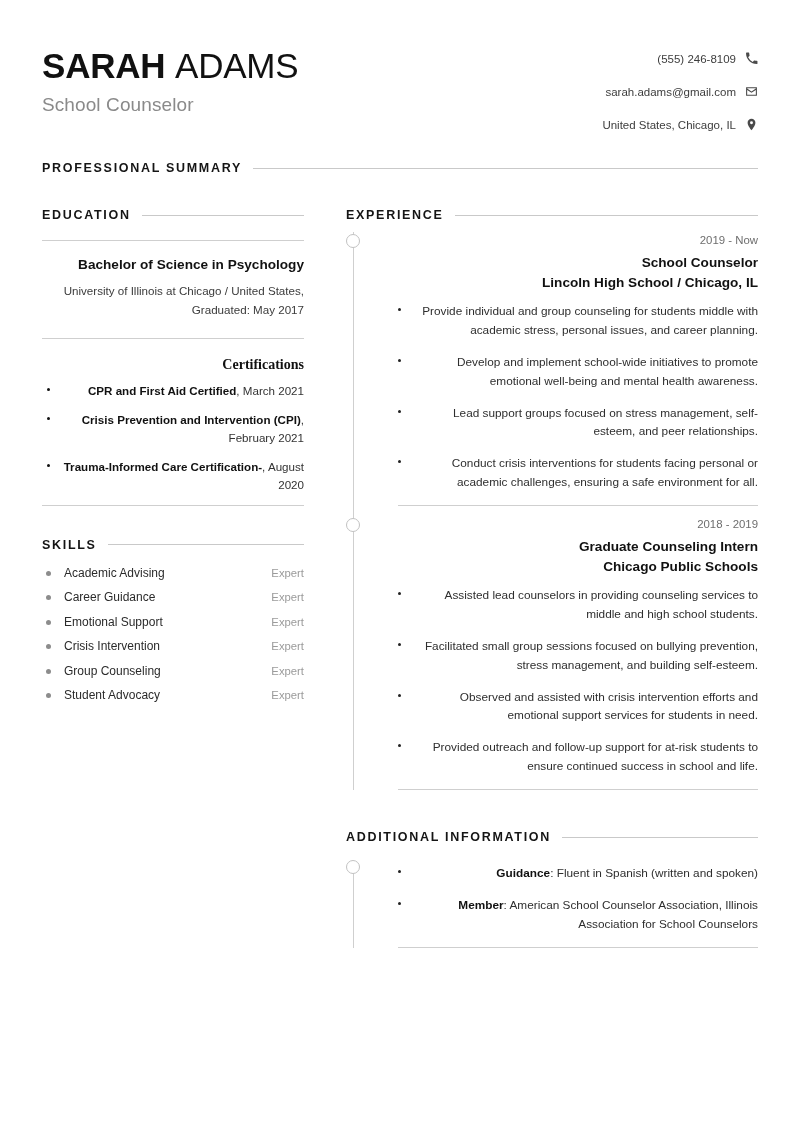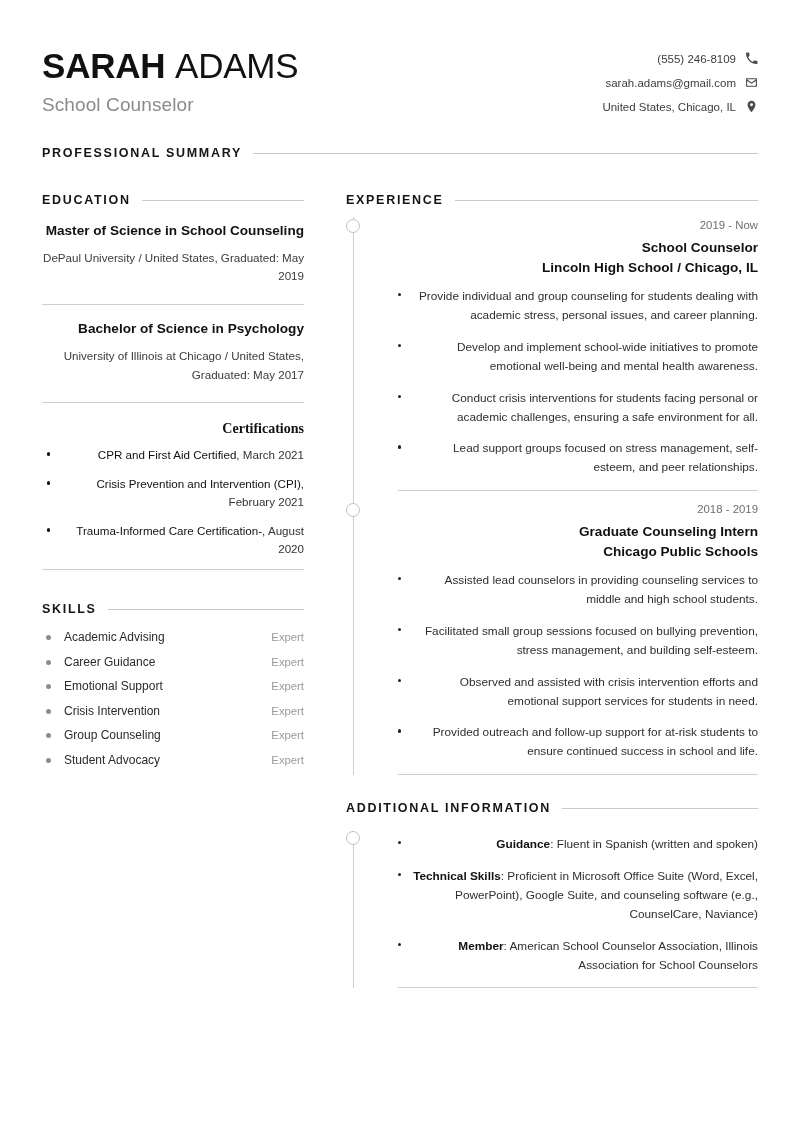--- a/index.html
+++ b/index.html
@@ -12,21 +12,21 @@
   }
   .page { width:800px; height:869px; padding:40px 42px 0 42px; position:relative; }
 
   
   .header { display:flex; justify-content:space-between; align-items:flex-start; padding-top:6px; }
   .name { font-size:35px; line-height:1.12; letter-spacing:-0.2px; color:#111; white-space:nowrap; }
   .name .first { font-weight:700; }
   .name .last { font-weight:300; }
   .job-title { font-size:19px; font-weight:400; color:#8a8a8a; margin-top:9px; letter-spacing:.1px; }
 
-  .contacts { padding-top:6px; display:flex; flex-direction:column; gap:11px; align-items:flex-end; }
+  .contacts { padding-top:6px; display:flex; flex-direction:column; gap:20px; align-items:flex-end; }
   .contact-row { display:flex; align-items:center; justify-content:flex-end; gap:9px; font-size:11.5px; color:#3d3d3d; }
   .contact-row .ctext { white-space:nowrap; }
   .cicon { width:13px; height:13px; flex:0 0 13px; display:block; }
   .cicon svg { width:13px; height:13px; display:block; fill:#4a4a4a; }
 
   
   .section-head { display:flex; align-items:center; gap:11px; }
   .section-head .stitle {
     font-size:12.5px; font-weight:700; letter-spacing:1.7px; color:#151515; white-space:nowrap;
   }
@@ -50,21 +50,21 @@
   .cert-head { font-size:14px; font-weight:700; color:#111; margin-top:18px;font-family:Liberation Serif, serif; }
   ul.cert-list { list-style:none; margin-top:9px; }
   ul.cert-list li {
     position:relative; padding-left:18px; font-size:11.6px; line-height:1.55;
     color:#333; margin-bottom:11px;
   }
   ul.cert-list li:before {
     content:""; position:absolute; left:5px; top:6px; width:3.4px; height:3.4px;
     border-radius:50%; background:#111;
   }
-  ul.cert-list li b { font-weight:400; color:#111; }
+  ul.cert-list li b { font-weight:700; color:#111; }
   .cert-sep { height:1px; background:#cfcfcf; margin-top:8px; }
 
   
   .skills-block { margin-top:32px; }
   ul.skill-list { list-style:none; margin-top:14px; }
   ul.skill-list li {
     position:relative; padding-left:22px; display:flex; justify-content:space-between;
     align-items:baseline; margin-bottom:10.5px;
   }
   ul.skill-list li:before {
@@ -91,21 +91,21 @@
     position:relative; padding-left:14px; font-size:11.8px; line-height:1.6;
     color:#2e2e2e; margin-bottom:13px;
   }
   ul.bullets li:before {
     content:""; position:absolute; left:0; top:6px; width:3.2px; height:3.2px;
     border-radius:50%; background:#222;
   }
   ul.bullets li b { font-weight:700; color:#111; }
   .exp-sep { height:1px; background:#cfcfcf; margin-top:5px; margin-left:22px; }
 
-  .addl-block { margin-top:26px; }
+  .addl-block { margin-top:40px; }
   .addl-body { margin-top:14px; }
 </style>
 </head>
 <body>
 
 <div class="page">
 
   <div class="header">
     <div>
       <div class="name">
@@ -151,24 +151,20 @@
   <div class="columns">
 
     <div class="col-left">
 
       <div>
         <div class="section-head">
           <span class="stitle">EDUCATION</span>
           <span class="sline"></span>
         </div>
 
-        <div class="edu-item">
-          <div class="edu-degree">Master of Science in School Counseling</div>
-          <div class="edu-meta">DePaul University / United States, Graduated: May 2019</div>
-        </div>
         <div class="edu-sep"></div>
 
         <div class="edu-item">
           <div class="edu-degree">Bachelor of Science in Psychology</div>
           <div class="edu-meta">University of Illinois at Chicago / United States, Graduated: May 2017</div>
         </div>
         <div class="edu-sep"></div>
 
         <div class="cert-head">Certifications</div>
         <ul class="cert-list">
@@ -224,24 +220,24 @@
 
         <div class="tl-group">
           <div class="tl-line"></div>
 
           <div class="tl-entry">
             <span class="tl-dot"></span>
             <div class="tl-date">2019 - Now</div>
             <div class="tl-role">School Counselor</div>
             <div class="tl-org">Lincoln High School / Chicago, IL</div>
             <ul class="bullets">
-              <li>Provide individual and group counseling for students dealing with academic stress, personal issues, and career planning.</li>
+              <li>Provide individual and group counseling for students middle with academic stress, personal issues, and career planning.</li>
               <li>Develop and implement school-wide initiatives to promote emotional well-being and mental health awareness.</li>
+              <li>Lead support groups focused on stress management, self-esteem, and peer relationships.</li>
               <li>Conduct crisis interventions for students facing personal or academic challenges, ensuring a safe environment for all.</li>
-              <li>Lead support groups focused on stress management, self-esteem, and peer relationships.</li>
             </ul>
             <div class="exp-sep"></div>
           </div>
 
           <div class="tl-entry">
             <span class="tl-dot"></span>
             <div class="tl-date">2018 - 2019</div>
             <div class="tl-role">Graduate Counseling Intern</div>
             <div class="tl-org">Chicago Public Schools</div>
             <ul class="bullets">
@@ -260,21 +256,20 @@
           <span class="stitle">ADDITIONAL INFORMATION</span>
           <span class="sline"></span>
         </div>
 
         <div class="tl-group addl-body">
           <div class="tl-line"></div>
           <div class="tl-entry" style="padding-top:2px;">
             <span class="tl-dot" style="top:2px;"></span>
             <ul class="bullets" style="margin-top:4px;">
               <li><b>Guidance</b><span>: Fluent in Spanish (written and spoken)</span></li>
-              <li><b>Technical Skills</b><span>: Proficient in Microsoft Office Suite (Word, Excel, PowerPoint), Google Suite, and counseling software (e.g., CounselCare, Naviance)</span></li>
               <li><b>Member</b><span>: American School Counselor Association, Illinois Association for School Counselors</span></li>
             </ul>
             <div class="exp-sep"></div>
           </div>
         </div>
       </div>
 
     </div>
   </div>
 </div>

